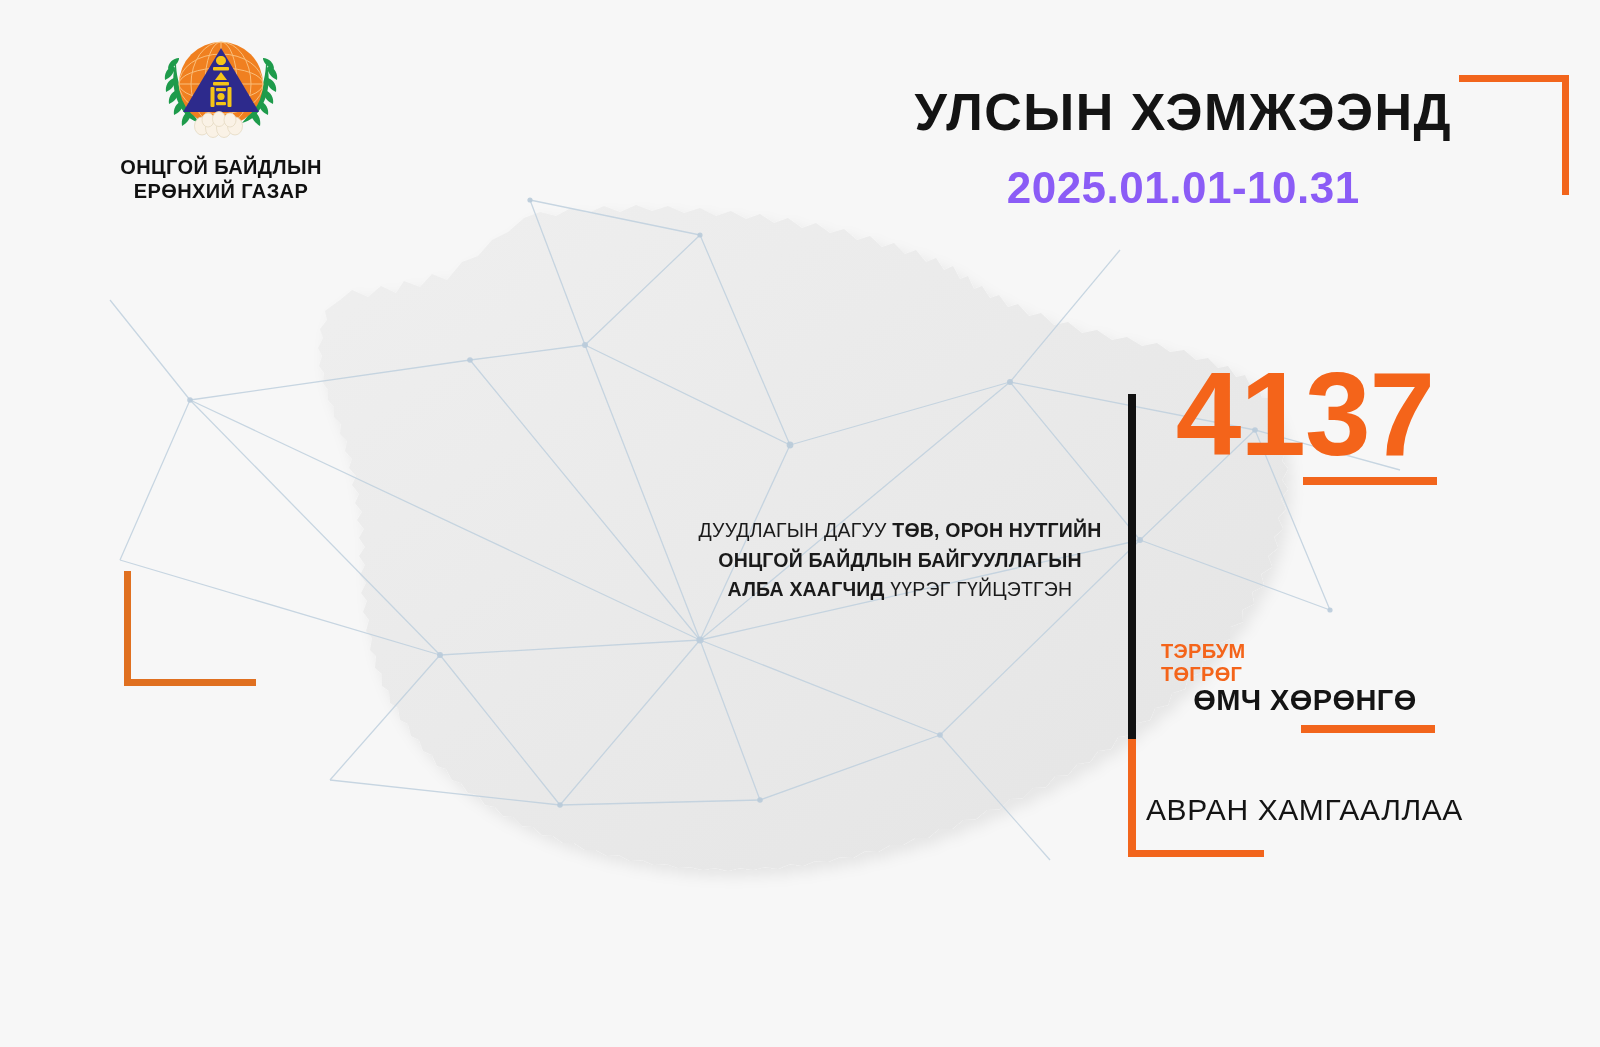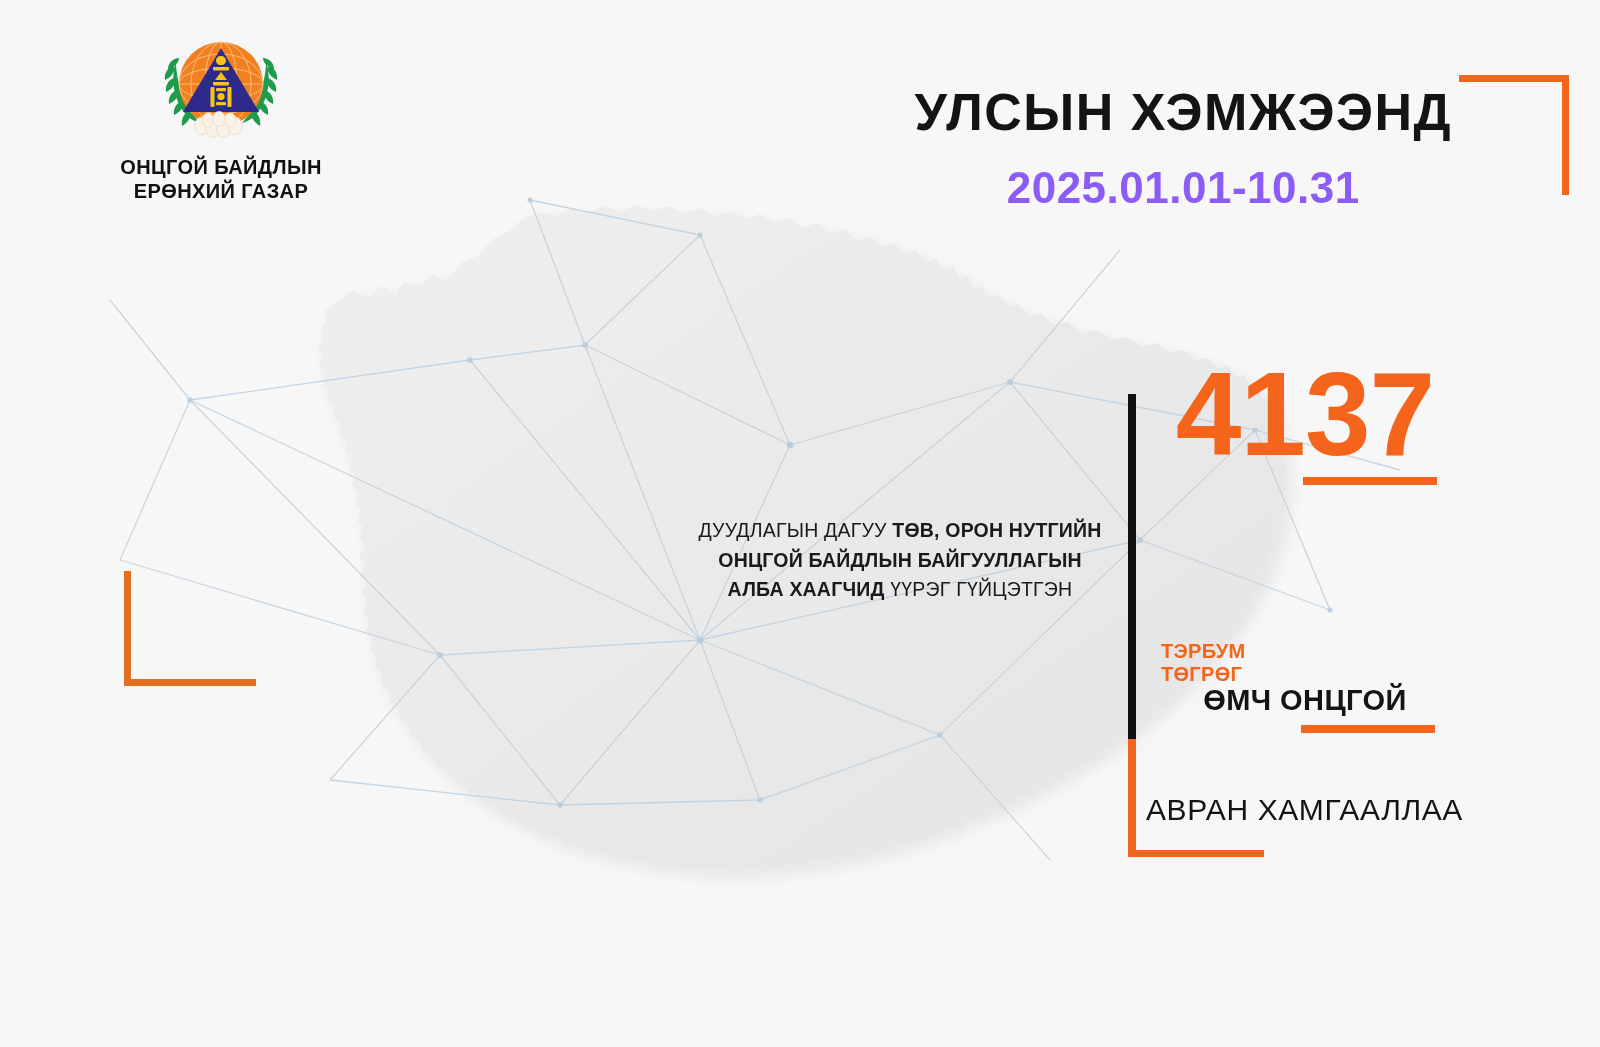--- a/index.html
+++ b/index.html
@@ -313,19 +313,19 @@
   <div class="stat-a">
     <div class="num">4137</div>
     <div class="rule"></div>
   </div>
 
   <div class="stat-b">
     <div class="row">
       <div class="unit">ТЭРБУМ
 ТӨГРӨГ</div>
     </div>
-    <div class="lbl">ӨМЧ ОНЦГОЙ</div>
+    <div class="lbl">ӨМЧ ХӨРӨНГӨ</div>
     <div class="rule"></div>
   </div>
 
   <div class="stat-c">АВРАН ХАМГААЛЛАА</div>
 
 </div>
 
 </body></html>

